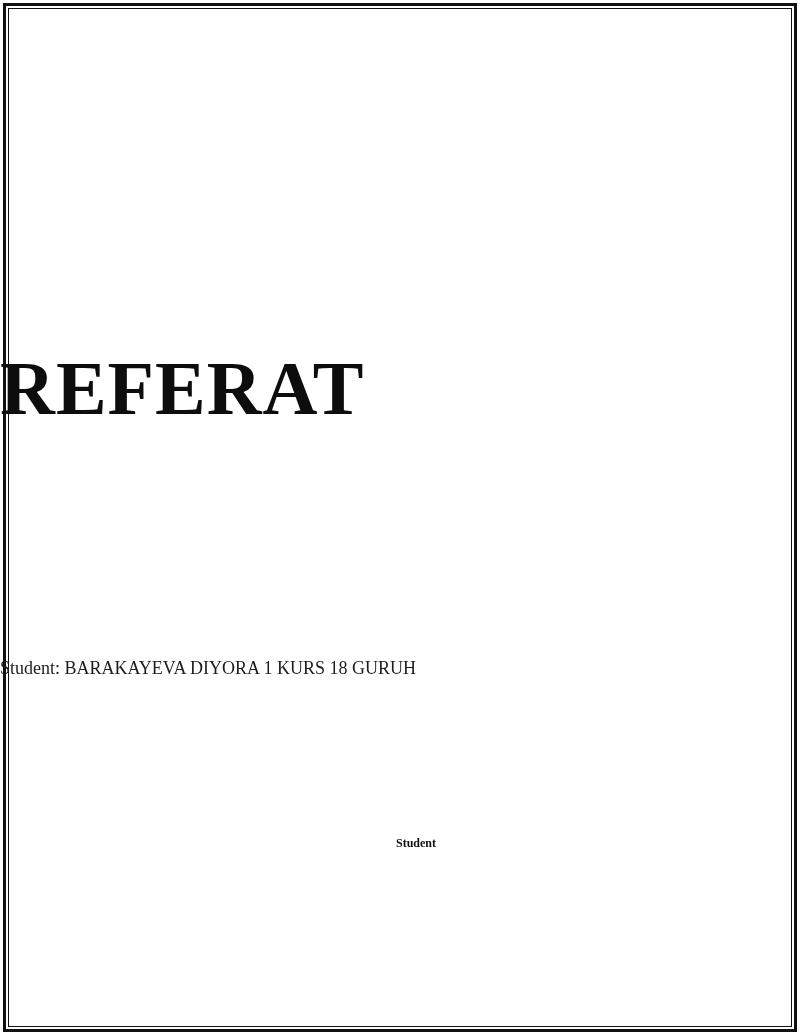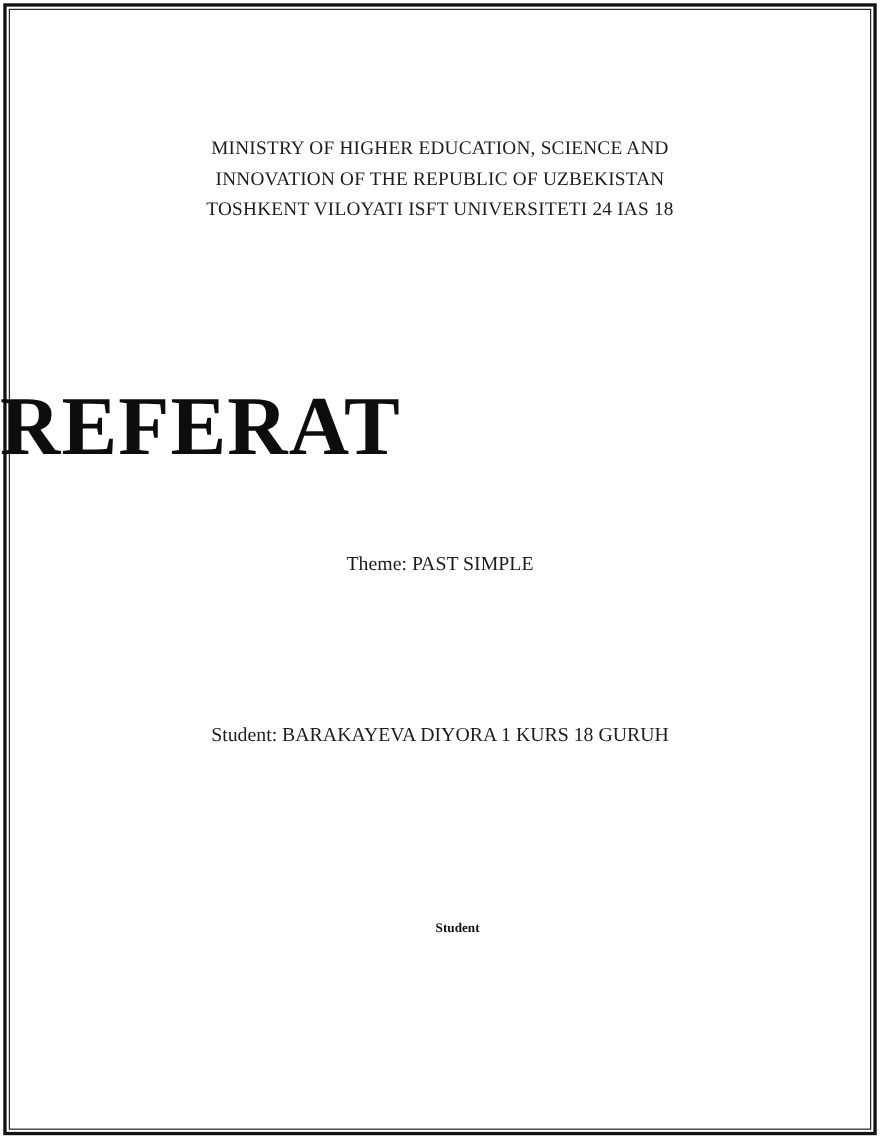--- a/index.html
+++ b/index.html
@@ -66,21 +66,21 @@
     text-align: center;
     font-size: 18px;
     line-height: 24px;
     color: #1c1c1c;
   }
   .student-line {
     position: absolute;
     top: 656px;
     left: 0;
     width: 100%;
-    text-align: center;
+    text-align: left;
     font-size: 18px;
     line-height: 24px;
     color: #1c1c1c;
   }
   .footer-label {
     position: absolute;
     top: 836px;
     left: 0;
     width: 100%;
     text-align: center;
@@ -93,28 +93,22 @@
 </style>
 </head>
 <body>
 
 <div class="page">
   <div class="border-outer"></div>
   <div class="border-inner"></div>
 
   <div class="content">
 
-    <div class="ministry-header">
-      <div>MINISTRY OF HIGHER EDUCATION, SCIENCE AND</div>
-      <div>INNOVATION OF THE REPUBLIC OF UZBEKISTAN</div>
-      <div>TOSHKENT VILOYATI ISFT UNIVERSITETI 24 IAS 18</div>
-    </div>
 
     <h1 class="doc-title">REFERAT</h1>
 
-    <div class="theme-line">Theme: PAST SIMPLE</div>
 
     <div class="student-line">Student: BARAKAYEVA DIYORA 1 KURS 18 GURUH</div>
 
     <div class="footer-label">Student</div>
 
   </div>
 </div>
 
 </body></html>

